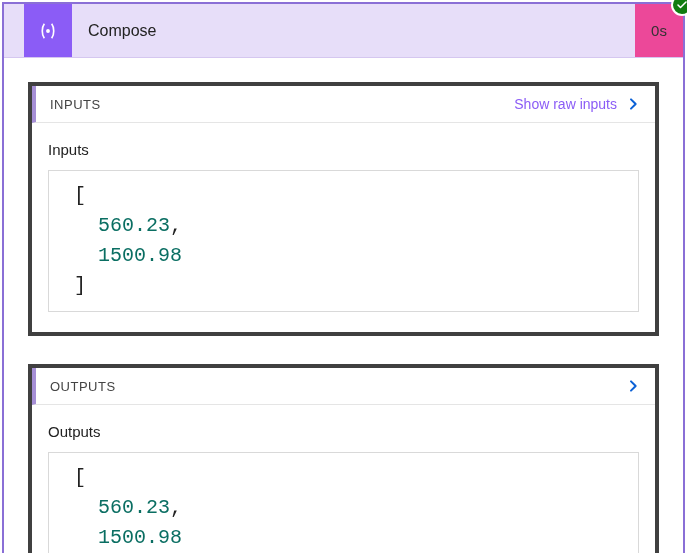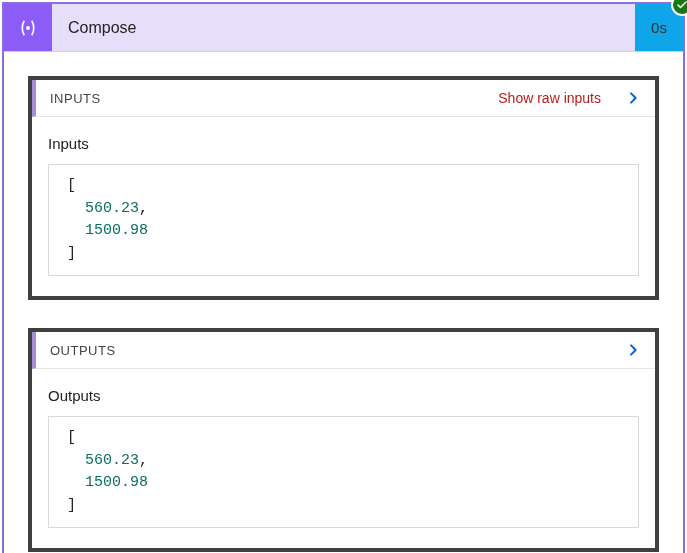--- a/index.html
+++ b/index.html
@@ -16,41 +16,42 @@
     .card {
       border: 2px solid #8a6fd6;
       background: #ffffff;
       position: relative;
     }
     .header {
       display: flex;
       align-items: stretch;
       background: #e7def9;
       border-bottom: 1px solid #d5c7f0;
-      height: 48px;
+      height: 54px;
+      padding-left: 20px;
     }
     .header-icon {
       width: 48px;
       background: #8b5cf6;
       display: flex;
       align-items: center;
       justify-content: center;
       color: #ffffff;
     }
     .header-title {
       flex: 1;
       display: flex;
       align-items: center;
       padding-left: 16px;
       font-size: 16px;
       color: #222;
     }
     .header-time {
       width: 48px;
-      background: #0ea5e9;
+      background: #ec4899;
       display: flex;
       align-items: center;
       justify-content: center;
       font-size: 15px;
       color: #333;
       margin-left: 40px;
     }
     .status-badge {
       position: absolute;
       top: -10px;
@@ -90,43 +91,43 @@
     }
     .section-head-title {
       font-size: 13px;
       letter-spacing: 0.5px;
       color: #444;
       font-weight: 400;
     }
     .show-raw {
       display: flex;
       align-items: flex-start;
-      gap: 24px;
+      gap: 8px;
       font-size: 14px;
-      color: #b91c1c;
+      color: #8b5cf6;
       cursor: pointer;
     }
     .show-raw svg {
       width: 16px;
       height: 16px;
       stroke: #0b61d6;
     }
     .section-body {
       padding: 18px 16px 20px 16px;
     }
     .sub-label {
       font-size: 15px;
       color: #222;
       margin-bottom: 12px;
     }
     .code-box {
       border: 1px solid #d9d9d9;
-      padding: 10px 18px;
+      padding: 10px 25px;
       font-family: Consolas, "Courier New", monospace;
-      font-size: 15px;
+      font-size: 20px;
       line-height: 1.5;
       color: #333;
       white-space: pre;
     }
     .bracket {
       color: #222;
     }
     .num {
       color: #0a6e62;
     }

